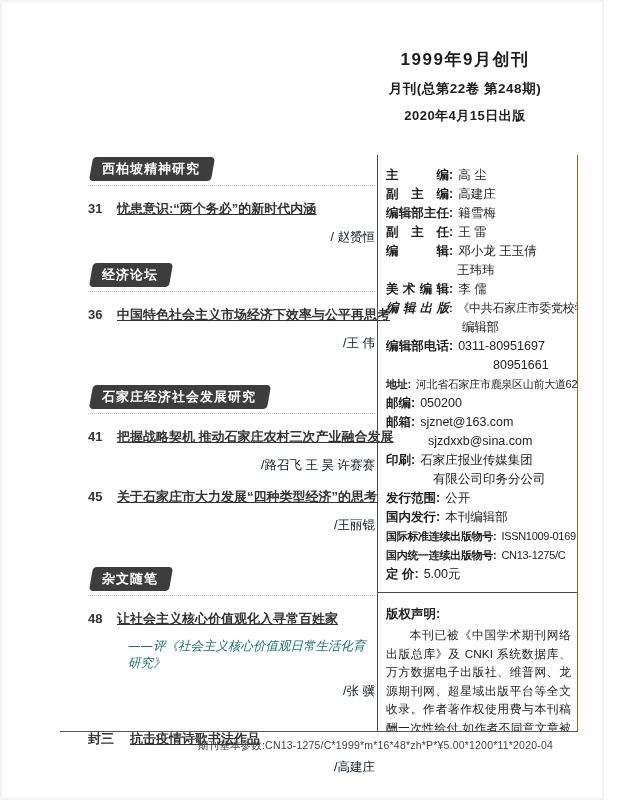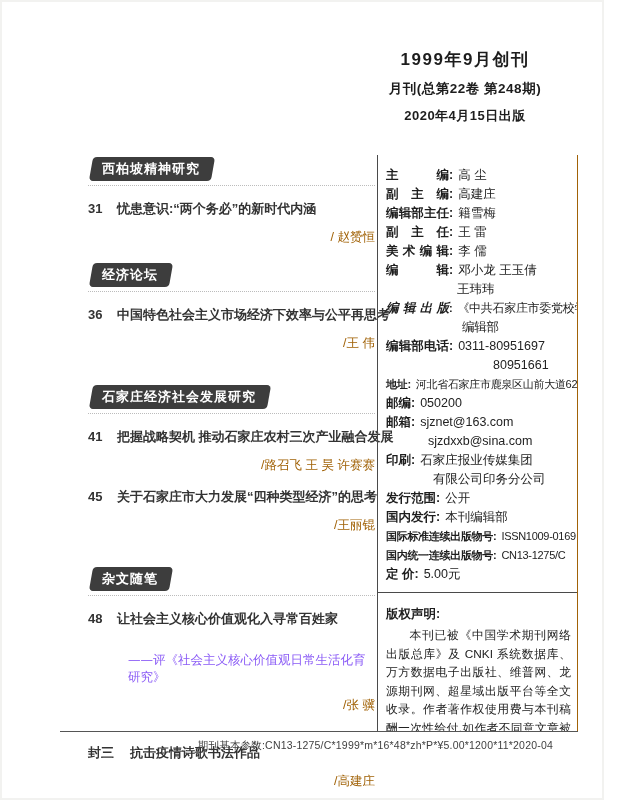--- a/index.html
+++ b/index.html
@@ -17,25 +17,25 @@
 
   
   .toc { position:absolute; left:88px; top:157px; width:287px; }
   .sec-head { border-bottom:1px dotted #bcbcbc; padding-bottom:4px; }
   .badge {
     display:inline-block; background:#3d3d3d; color:#fff;
     padding:2px 13px 3px 11px; border-radius:4px; transform:skewX(-10deg);
     margin-left:3px;
   }
   .badge > span { display:inline-block; transform:skewX(10deg); font-size:13px; font-weight:700; letter-spacing:1px; }
-  .entry { margin-top:14px; font-size:13px; font-weight:600; color:#333; white-space:nowrap; }
+  .entry { margin-top:14px; font-size:13px; font-weight:600; color:#333; white-space:nowrap;text-decoration:underline; }
   .entry .pg { display:inline-block; min-width:17px; margin-right:12px; font-weight:600; }
-  .authors { text-align:right; font-size:12.5px; color:#a16207; margin-top:11px; }
-  .subtitle { margin-top:24px; padding-left:40px; font-size:12.5px; color:#8b5cf6;
-              font-family:"DejaVu Serif", serif; }
+  .authors { text-align:right; font-size:12.5px; color:#0f172a; margin-top:11px; }
+  .subtitle { margin-top:10px; padding-left:40px; font-size:12.5px; color:#0f766e;
+              font-family:"DejaVu Serif", serif; font-style:italic; }
   .gap-sm { margin-top:17px; }
   .gap-lg { margin-top:33px; }
   .extra-entry { margin-top:30px; }
 
   
   .impress {
     position:absolute; left:377px; top:155px; width:201px; height:576px;
     border-left:1px solid #4a4a4a; border-right:1px solid #a16207;
     box-sizing:border-box; padding:11px 6px 0 8px; overflow:hidden;
   }
@@ -128,25 +128,25 @@
   <div class="impress">
 
     <div class="irow"><span class="ilabel spread">主编</span><span class="icolon">:</span><span class="ival">高 尘</span></div>
 
     <div class="irow"><span class="ilabel spread">副主编</span><span class="icolon">:</span><span class="ival">高建庄</span></div>
 
     <div class="irow"><span class="ilabel spread">编辑部主任</span><span class="icolon">:</span><span class="ival">籍雪梅</span></div>
 
     <div class="irow"><span class="ilabel spread">副主任</span><span class="icolon">:</span><span class="ival">王 雷</span></div>
 
-    <div class="irow"><span class="ilabel spread">美术编辑</span><span class="icolon">:</span><span class="ival">李 儒</span></div>
-
     <div class="irow"><span class="ilabel spread">编辑</span><span class="icolon">:</span><span class="ival">邓小龙 王玉倩</span>
       <div class="ival2 ind-a">王玮玮</div>
     </div>
+
+    <div class="irow"><span class="ilabel spread">美术编辑</span><span class="icolon">:</span><span class="ival">李 儒</span></div>
 
     <div class="irow tight"><span class="ilabel spread" style="font-size:12.5px;font-style:italic;">编辑出版</span><span class="icolon">:</span><span class="ival" style="font-size:12px;">《中共石家庄市委党校学报》</span>
       <div class="ival2 ind-b" style="font-size:12.5px;">编辑部</div>
     </div>
 
     <div class="irow"><span class="ilabel spread">编辑部电话</span><span class="icolon">:</span><span class="ival">0311-80951697</span>
       <div class="ival2 ind-c">80951661</div>
     </div>
 
     <div class="irow tight"><span class="ilabel">地址</span><span class="icolon">:</span><span class="ival">河北省石家庄市鹿泉区山前大道626号</span></div>

